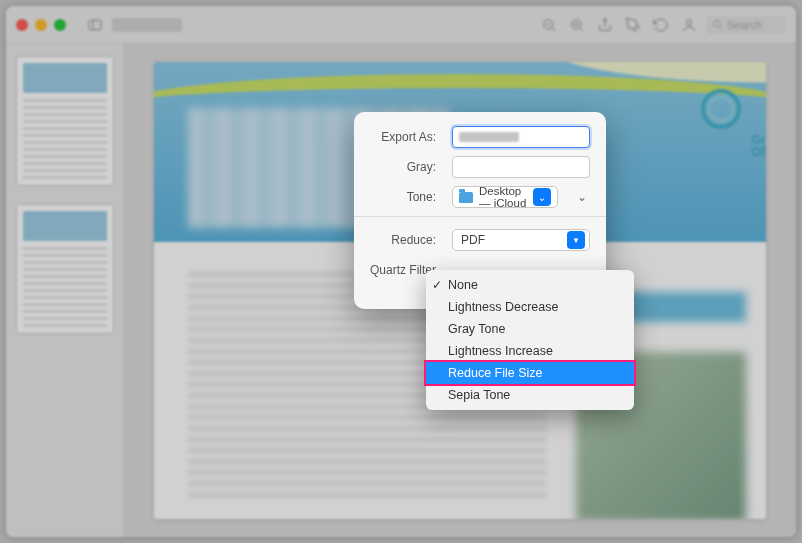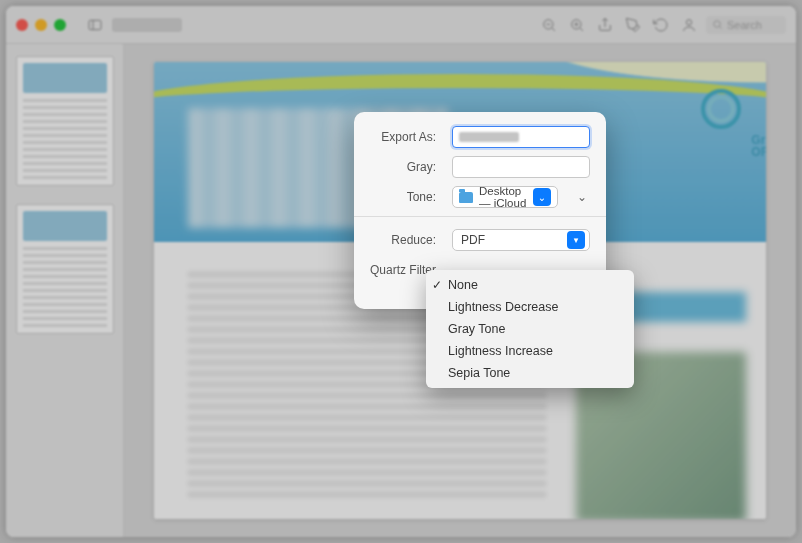--- a/index.html
+++ b/index.html
@@ -262,14 +262,15 @@
     <label style="width:66px">Quartz Filter</label>
     <div class="sel" style="visibility:hidden"></div>
   </div>
 </div>
 
 <div class="menu">
   <div class="mi check">None</div>
   <div class="mi">Lightness Decrease</div>
   <div class="mi">Gray Tone</div>
   <div class="mi">Lightness Increase</div>
+  <div class="mi hl">Reduce File Size</div>
   <div class="mi">Sepia Tone</div>
 </div>
 
 </body></html>

